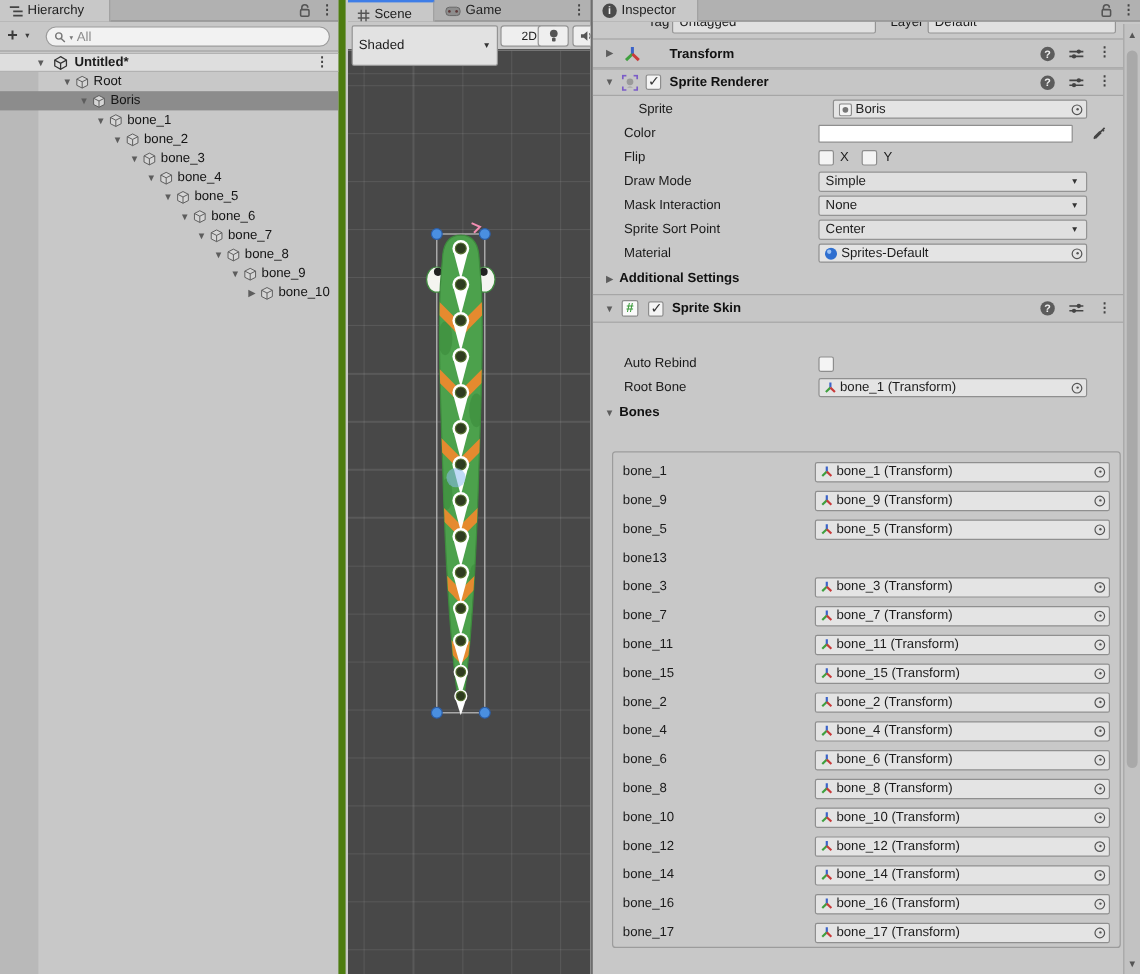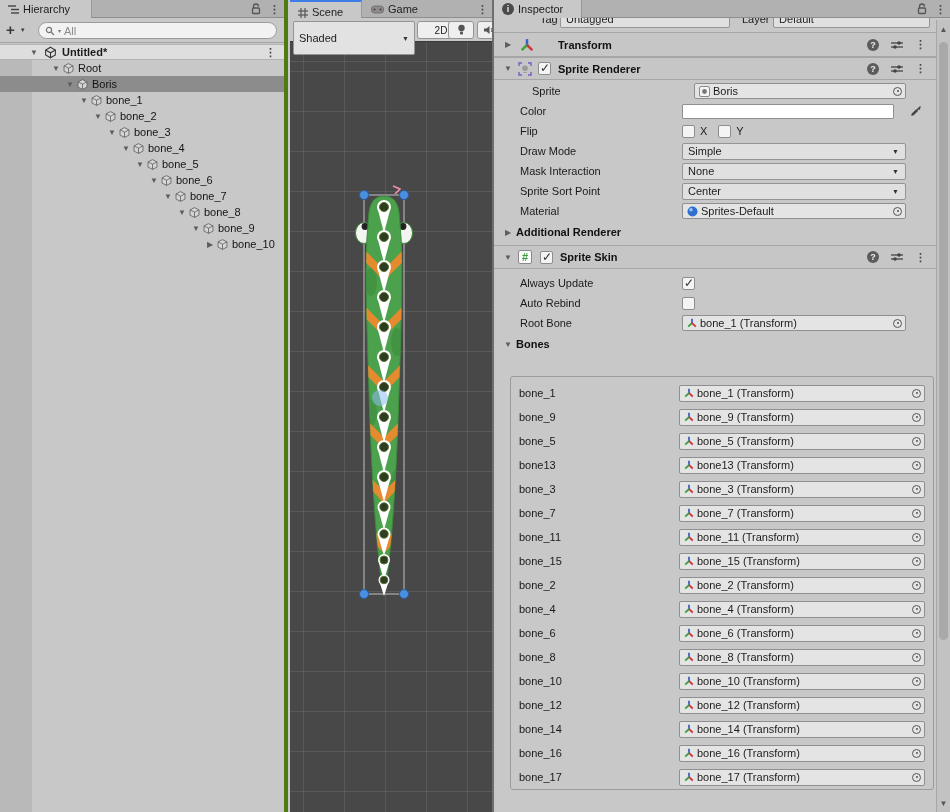--- a/index.html
+++ b/index.html
@@ -19,21 +19,21 @@
 
   
   .icon { display:inline-flex; align-items:center; justify-content:center; }
   .foldout { color:#5d5d5d; font-size:8px; width:12px; display:inline-block; text-align:center; }
   .help-icon { width:12px; height:12px; border-radius:50%; background:#5c5c5c; color:#eee; font-size:9px; font-weight:700;
                display:inline-flex; align-items:center; justify-content:center; }
   .picker { width:9px; height:9px; border:1px solid #555; border-radius:50%; position:relative; flex:none; }
   .picker::after { content:""; position:absolute; left:2.5px; top:2.5px; width:2px; height:2px; border-radius:50%; background:#555; }
 
   
-  #hierarchy { left:0; width:288px; background:#c8c8c8; border-right:4px solid #4d7c0f; }
+  #hierarchy { left:0; width:288px; background:#c8c8c8; border-right:6px solid #4d7c0f; }
   #hier-toolbar { position:absolute; top:18px; left:0; right:0; height:25px; background:#c8c8c8; border-bottom:1px solid #a2a2a2; z-index:5; }
   .plus-btn { position:absolute; left:6px; top:4px; font-size:15px; font-weight:700; color:#3a3a3a; line-height:16px; }
   .plus-caret { position:absolute; left:21px; top:8px; font-size:7px; color:#3a3a3a; }
   .search-field { position:absolute; left:38px; right:7px; top:4px; height:17px; background:#f2f2f2; border:1px solid #9b9b9b;
                   border-radius:9px; display:flex; align-items:center; padding:0 6px; gap:3px; color:#8b8b8b; }
   .gutter { position:absolute; left:0; top:60px; bottom:0; width:32px; background:#b9b9b9; z-index:1; }
   #scene-row { position:absolute; top:44px; left:0; right:0; height:16px; background:#dedede; border-top:1px solid #b2b2b2;
                border-bottom:1px solid #b2b2b2; display:flex; align-items:center; padding-left:36px; z-index:2; font-weight:700; }
   #scene-row .kebab { position:absolute; right:8px; }
   #tree { position:absolute; top:60px; left:0; right:0; z-index:2; }
@@ -550,46 +550,40 @@
           <circle cx="4" cy="3.8" r="1.8" fill="#9cc3f5"></circle>
         </svg>
         <span>Sprites-Default</span>
         <span class="picker"></span>
       </div>
         </div>
     </div>
 
     <div class="row" style="top:204px;">
       <span class="foldout" style="margin-left:8px;">▶</span>
-      <span class="bold-foldout-label" style="margin-left:2px;">Additional Renderer</span>
+      <span class="bold-foldout-label" style="margin-left:2px;">Additional Settings</span>
     </div>
 
     <div class="comp-header" style="top:227px; height:24px;">
       <span class="foldout" style="margin-left:8px;">▼</span>
       <span style="width:14px;height:14px;background:#fafafa;border:1px solid #8a8a8a;border-radius:2px;display:inline-flex;align-items:center;justify-content:center;color:#3a9a3a;font-weight:700;font-size:11px;margin-left:4px;">#</span>
       <span class="checkbox checked" style="margin-left:8px;"></span>
       <span class="comp-title" style="margin-left:7px;">Sprite Skin</span>
       <span class="hdr-icons">
         <span class="help-icon">?</span>
         <svg width="12" height="10" viewBox="0 0 12 10">
           <line x1="0" y1="3" x2="12" y2="3" stroke="#444" stroke-width="1.3"></line>
           <line x1="0" y1="7" x2="12" y2="7" stroke="#444" stroke-width="1.3"></line>
           <circle cx="8" cy="3" r="1.8" fill="#444"></circle>
             <circle cx="4" cy="7" r="1.8" fill="#444"></circle>
         </svg>
         <span class="kebab">⋮</span>
       </span>
     </div>
 
-    <div class="row" style="top:255px;">
-      <span class="flabel">Always Update</span>
-      <div class="fcontrol">
-          <span class="checkbox checked"></span>
-        </div>
-    </div>
 
     <div class="row" style="top:275px;">
       <span class="flabel">Auto Rebind</span>
       <div class="fcontrol">
           <span class="checkbox"></span>
         </div>
     </div>
 
     <div class="row" style="top:295px;">
       <span class="flabel">Root Bone</span>
@@ -651,31 +645,20 @@
     <line x1="5" y1="5" x2="1.2" y2="8.6" stroke="#3fa03f" stroke-width="1.8"></line>
     <line x1="5" y1="5" x2="8.8" y2="8.6" stroke="#c83a3a" stroke-width="1.8"></line>
   </svg>
 </span>
       <span>bone_5 (Transform)</span>
       <span class="picker"></span>
     </div>
   </div>
         <div class="bone-row">
     <span class="bone-name">bone13</span>
-    <div class="objfield">
-      <span class="icon">
-  <svg width="10" height="10" viewBox="0 0 10 10">
-    <line x1="5" y1="5" x2="5" y2="0.8" stroke="#3a62c8" stroke-width="1.8"></line>
-    <line x1="5" y1="5" x2="1.2" y2="8.6" stroke="#3fa03f" stroke-width="1.8"></line>
-    <line x1="5" y1="5" x2="8.8" y2="8.6" stroke="#c83a3a" stroke-width="1.8"></line>
-  </svg>
-</span>
-      <span>bone13 (Transform)</span>
-      <span class="picker"></span>
-    </div>
   </div>
         <div class="bone-row">
     <span class="bone-name">bone_3</span>
     <div class="objfield">
       <span class="icon">
   <svg width="10" height="10" viewBox="0 0 10 10">
     <line x1="5" y1="5" x2="5" y2="0.8" stroke="#3a62c8" stroke-width="1.8"></line>
     <line x1="5" y1="5" x2="1.2" y2="8.6" stroke="#3fa03f" stroke-width="1.8"></line>
     <line x1="5" y1="5" x2="8.8" y2="8.6" stroke="#c83a3a" stroke-width="1.8"></line>
   </svg>

